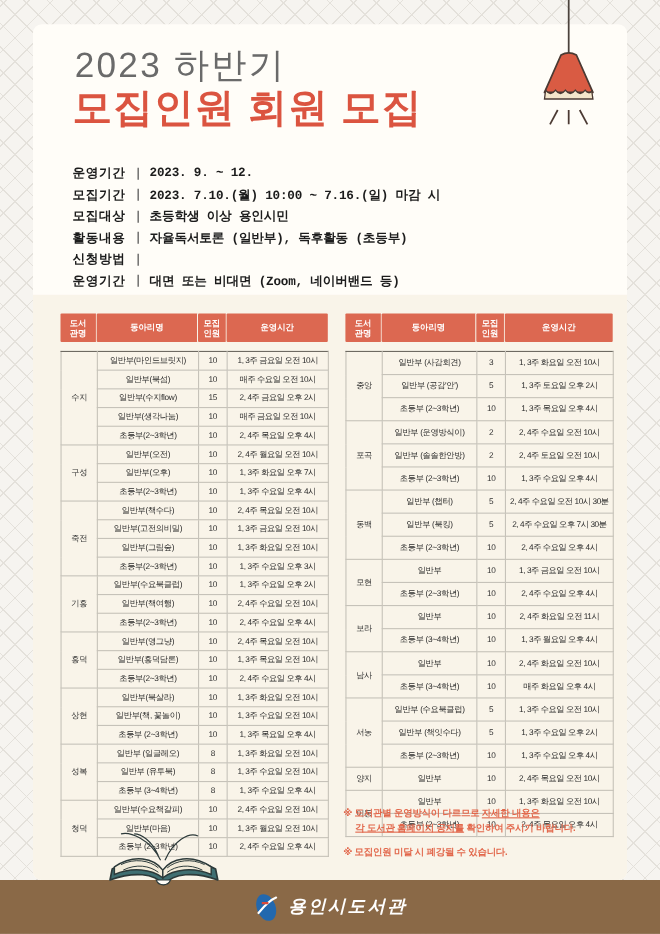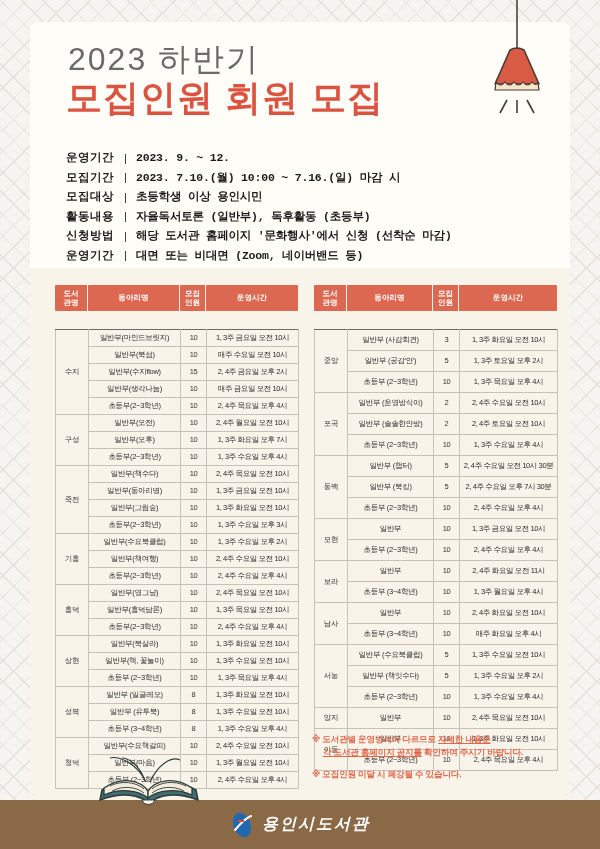--- a/index.html
+++ b/index.html
@@ -21,21 +21,21 @@
     font-weight:800;letter-spacing:1px;}
   .info-list{position:absolute;left:66px;top:148px;width:460px;}
   .info-row{display:flex;align-items:center;height:19.5px;font-size:11.5px;color:#1c1c1c;}
   .info-label{font-weight:800;min-width:52px;text-align:left;letter-spacing:.5px;}
   .info-sep{margin:0 9px 0 6px;font-weight:400;color:#333;}
   .info-value{font-weight:700;letter-spacing:-0.2px;font-family:Liberation Mono, monospace;}
   
   .tbl{position:absolute;top:285px;width:243px;}
   #left-table{left:55px;}
   #right-table{left:314px;}
-  .thead{display:flex;height:26px;margin-bottom:18px;}
+  .thead{display:flex;height:26px;margin-bottom:8px;}
   .th{background:#dc6851;color:#fff;font-weight:700;font-size:7.6px;line-height:1.2;
     display:flex;flex-direction:column;align-items:center;justify-content:center;
     border-right:1.5px solid #f9f4e9;box-sizing:border-box;border-radius:1px;}
   .th:last-child{border-right:none;}
   .tbl table{border-collapse:collapse;table-layout:fixed;width:243px;
     border-top:1.3px solid #6e6a62;border-bottom:1.3px solid #6e6a62;}
   .tbl td{border:1px solid #c6c2b9;font-size:7.5px;text-align:center;padding:0;
     color:#2a2a2a;line-height:1.05;overflow:hidden;white-space:nowrap;letter-spacing:-0.3px;}
   #left-table td{height:16px;}
   #right-table td{height:20px;}
@@ -93,21 +93,20 @@
       <span class="info-value">초등학생 이상 용인시민</span>
     </div>
     <div class="info-row">
       <span class="info-label">활동내용</span>
       <span class="info-sep">|</span>
       <span class="info-value">자율독서토론 (일반부), 독후활동 (초등부)</span>
     </div>
     <div class="info-row">
       <span class="info-label">신청방법</span>
       <span class="info-sep">|</span>
-      <span class="info-value">해당 도서관 홈페이지 '문화행사'에서 신청 (선착순 마감)</span>
     </div>
     <div class="info-row">
       <span class="info-label">운영기간</span>
       <span class="info-sep">|</span>
       <span class="info-value">대면 또는 비대면 (Zoom, 네이버밴드 등)</span>
     </div>
   </div>
 
 <div class="tbl" id="left-table">
   <div class="thead">
@@ -176,21 +175,21 @@
           <td class="cnt">10</td>
           <td class="time">1, 3주 수요일 오후 4시</td>
         </tr>
         <tr class="gfirst">
           <td class="lib" rowspan="4">죽전</td>
           <td class="club">일반부(책수다)</td>
           <td class="cnt">10</td>
           <td class="time">2, 4주 목요일 오전 10시</td>
         </tr>
         <tr>
-          <td class="club">일반부(동아리명)</td>
+          <td class="club">일반부(고전의비밀)</td>
           <td class="cnt">10</td>
           <td class="time">1, 3주 금요일 오전 10시</td>
         </tr>
         <tr>
           <td class="club">일반부(그림숲)</td>
           <td class="cnt">10</td>
           <td class="time">1, 3주 화요일 오전 10시</td>
         </tr>
         <tr>
           <td class="club">초등부(2~3학년)</td>

